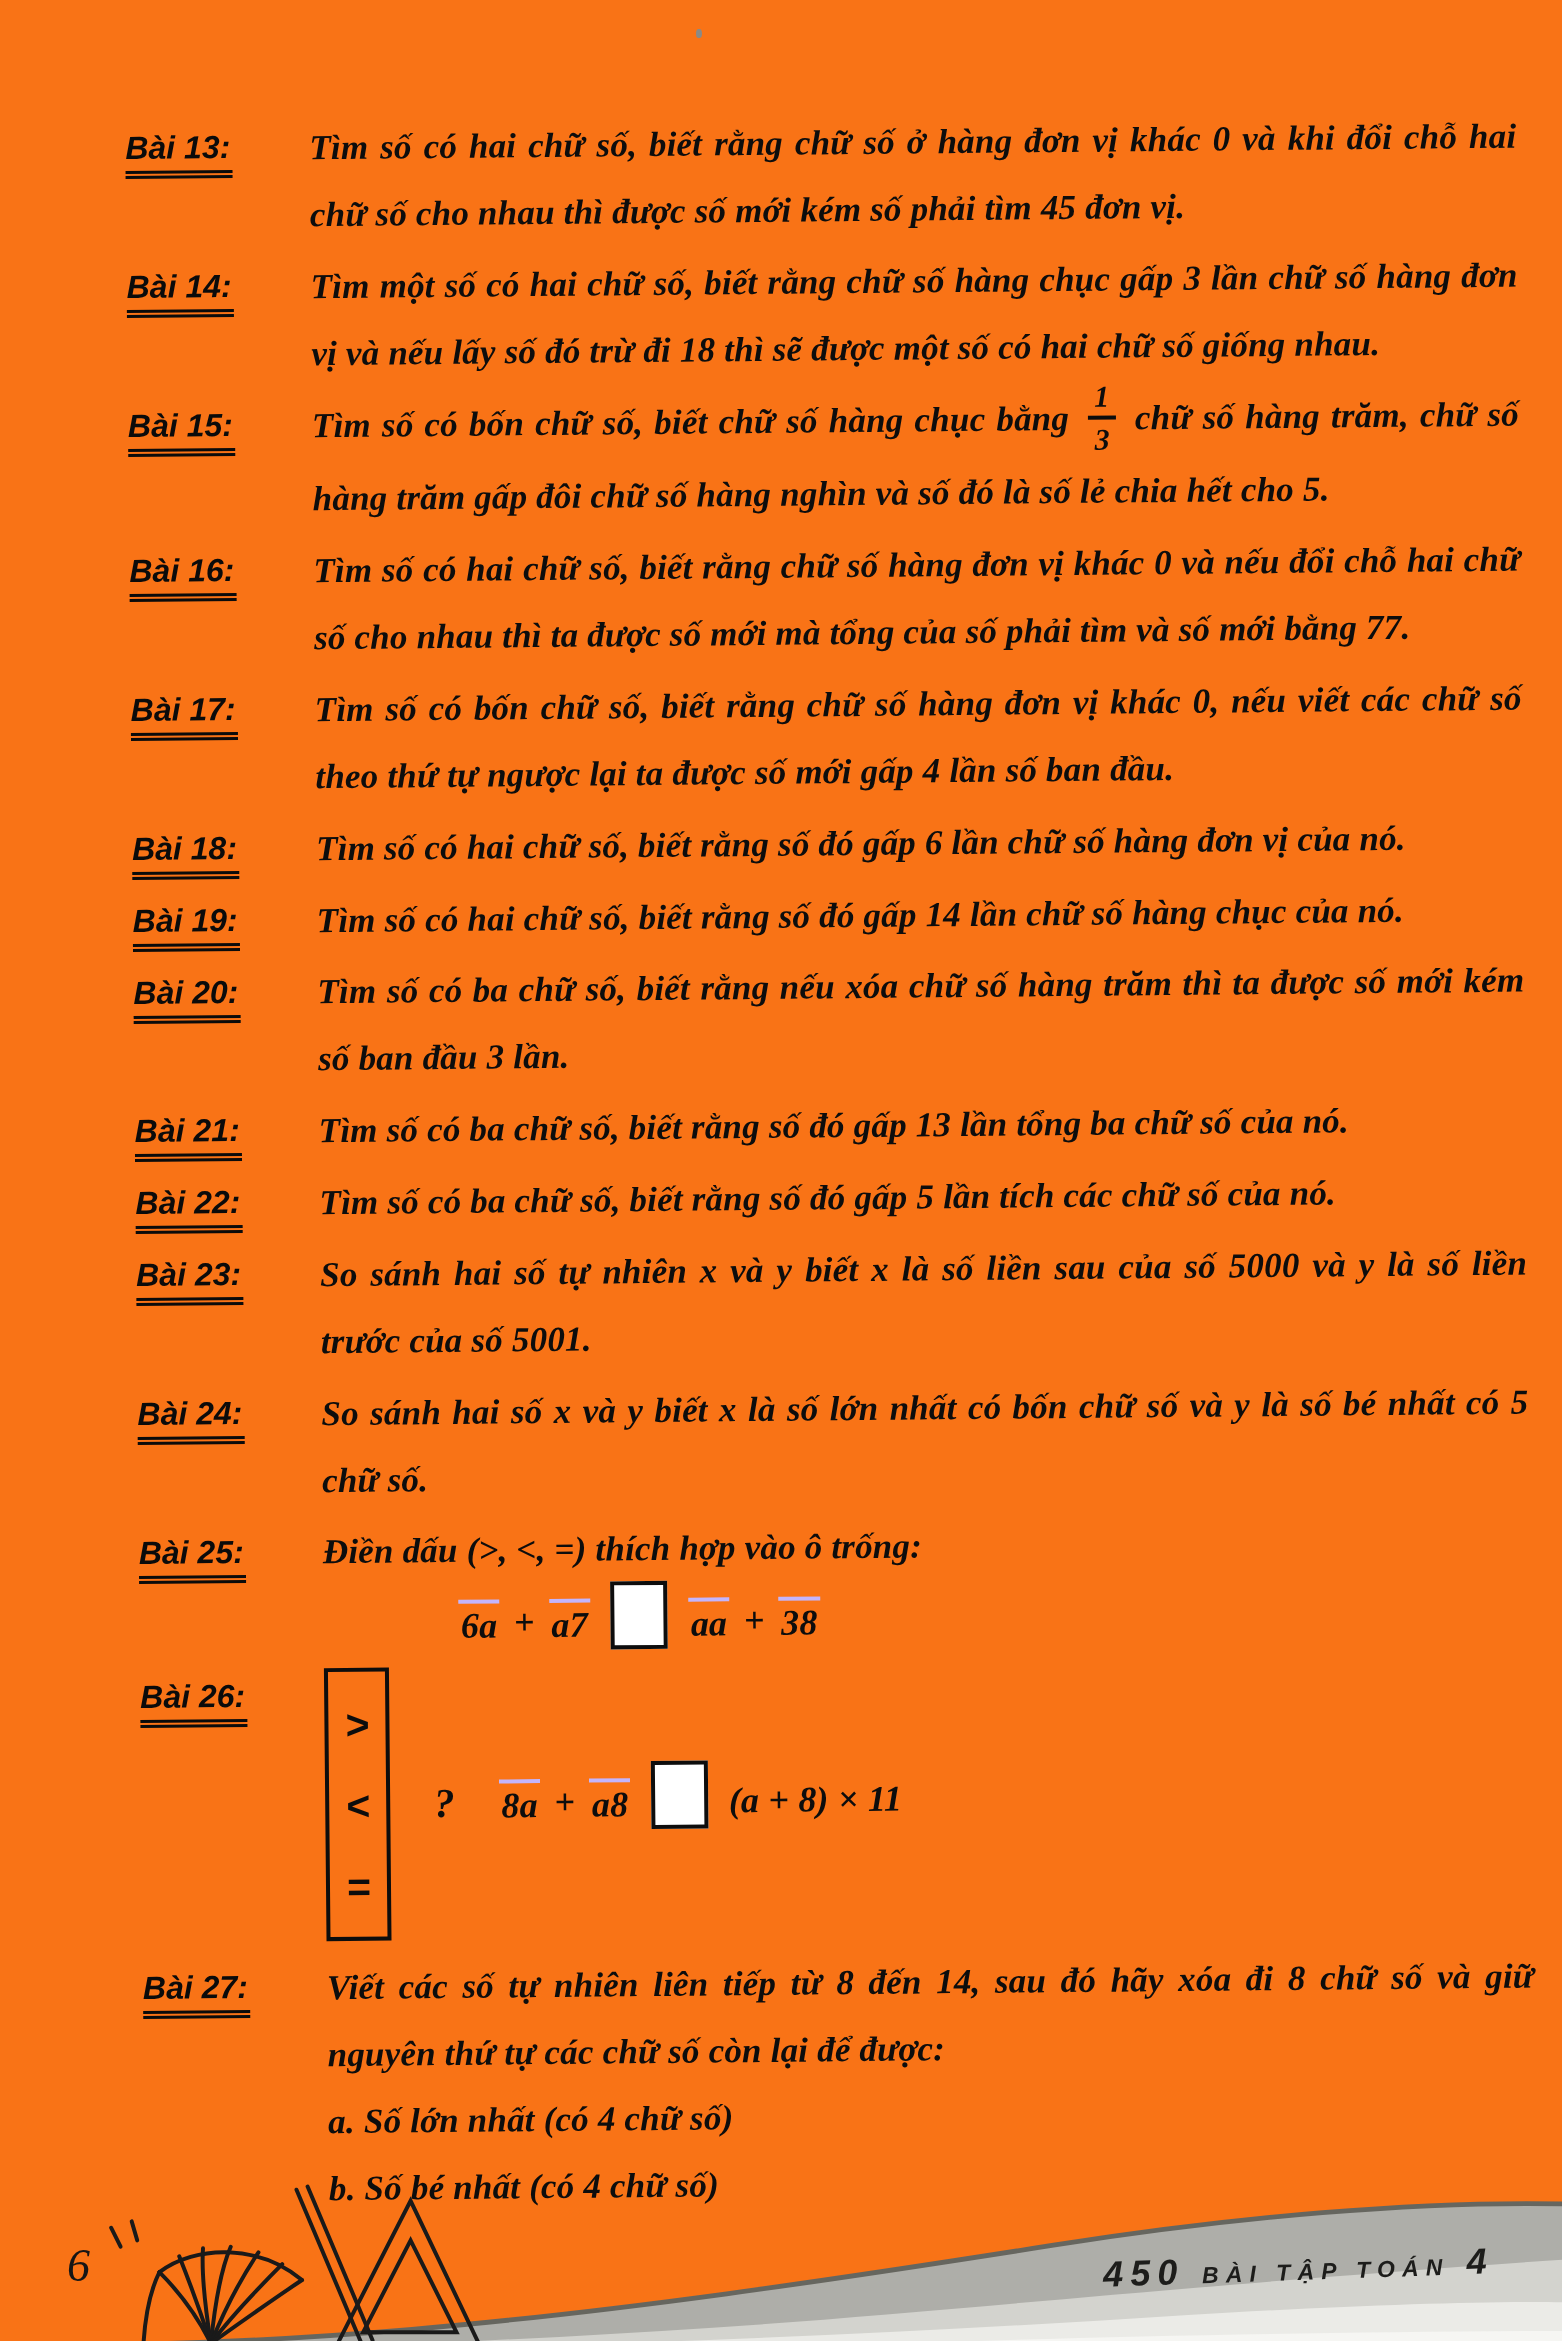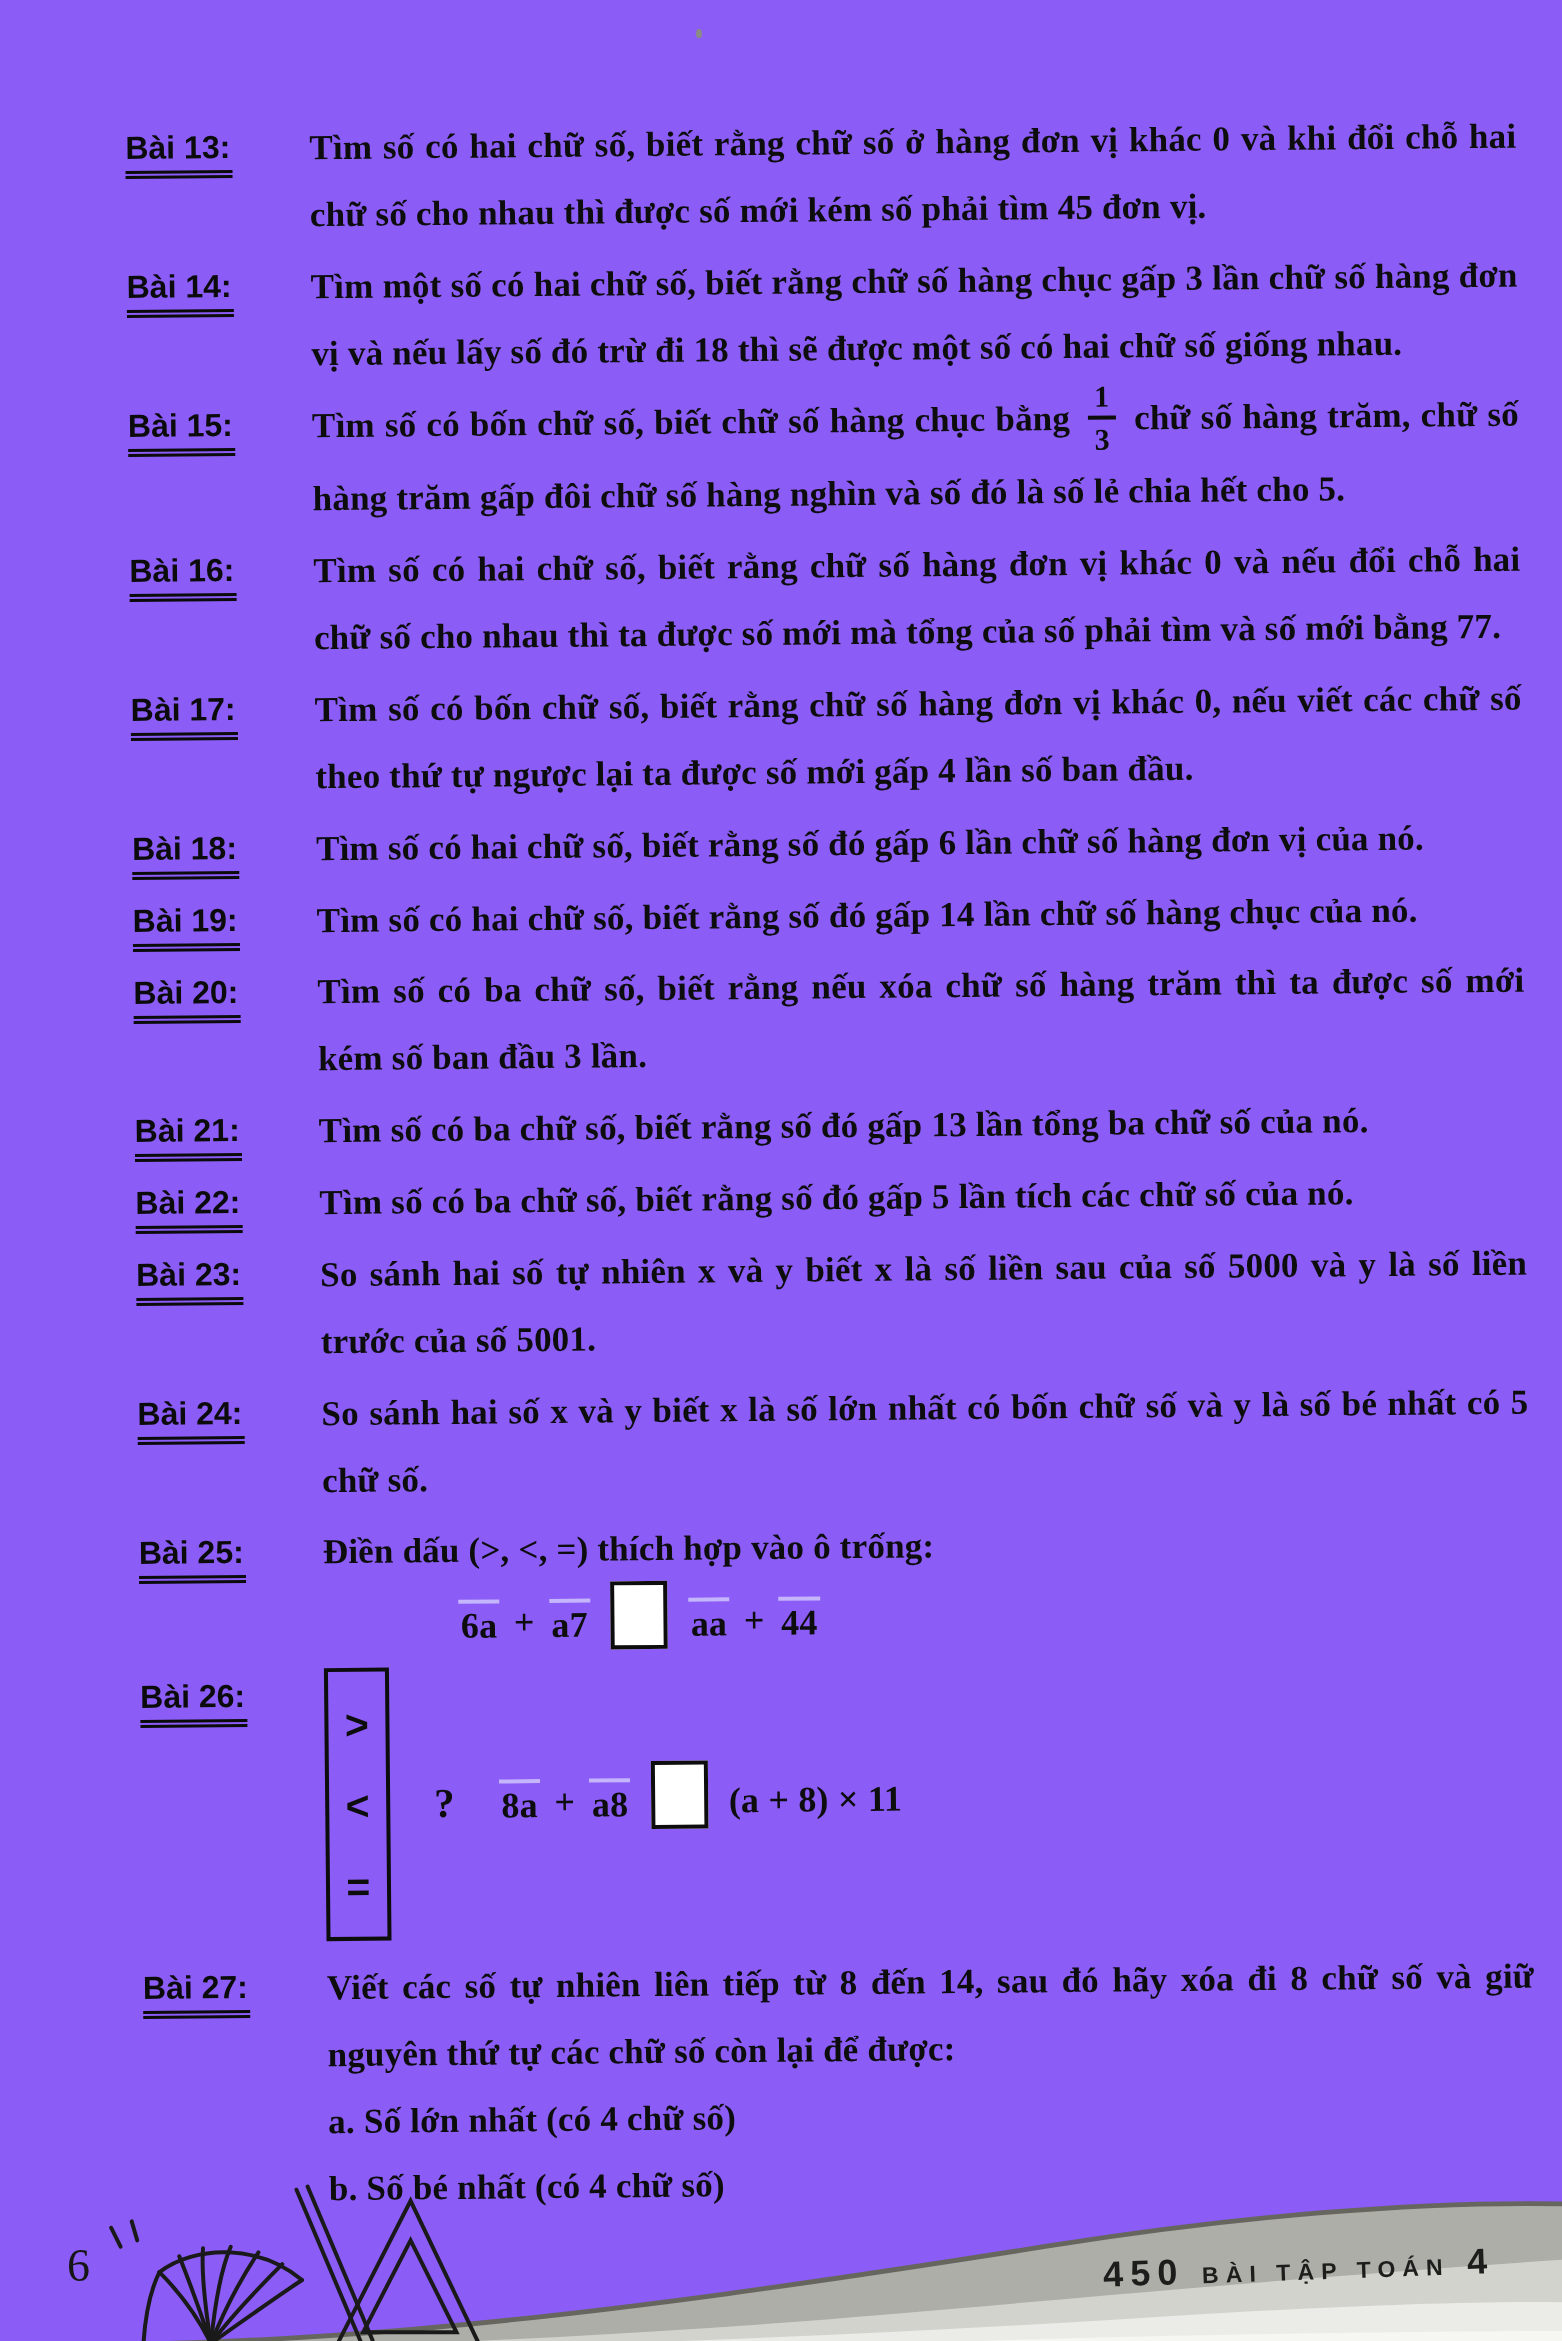--- a/index.html
+++ b/index.html
@@ -1,21 +1,21 @@
 <!DOCTYPE html>
 <html style="font-size:12.7px"><head>
 <meta charset="utf-8">
 <style>
   html,body{margin:0;padding:0;}
   body{
     width:1562px;height:2342px;position:relative;overflow:hidden;
     background:#ffffff;
     font-family:"Liberation Serif", serif;
   }
-  .page{position:absolute;inset:0;background:#8b5cf6;}
+  .page{position:absolute;inset:0;background:#f97316;font-style:italic;}
   .speck{position:absolute;left:696px;top:28.5px;width:5.5px;height:9.5px;border-radius:50%;background:#8a8a86;}
   .content{
     position:absolute;left:125px;top:116px;width:1391px;
     transform:rotate(-0.55deg);transform-origin:0 0;
   }
   .ex{display:flex;align-items:flex-start;margin:0 0 4.8px 0;}
   .ex-label{
     flex:0 0 184px;font-family:"Liberation Sans", sans-serif;font-weight:700;
     font-size:32px;color:#0b0b0b;padding-top:14.3px;white-space:nowrap;
   }
@@ -135,21 +135,21 @@
       <div class="ex-label"><span class="lbl">Bài 25:</span></div>
       <div class="ex-body">
         <div>Điền dấu (&gt;, &lt;, =) thích hợp vào ô trống:</div>
         <div class="formula f25">
           <span class="ov">6a</span>
           <span>+</span>
           <span class="ov">a7</span>
           <span class="blank"></span>
           <span class="ov">aa</span>
           <span>+</span>
-          <span class="ov">44</span>
+          <span class="ov">38</span>
         </div>
       </div>
     </div>
 
     <div class="ex">
       <div class="ex-label"><span class="lbl">Bài 26:</span></div>
       <div class="ex-body b26row">
         <div class="choice-box">
           <span>&gt;</span>
           <span>&lt;</span>

